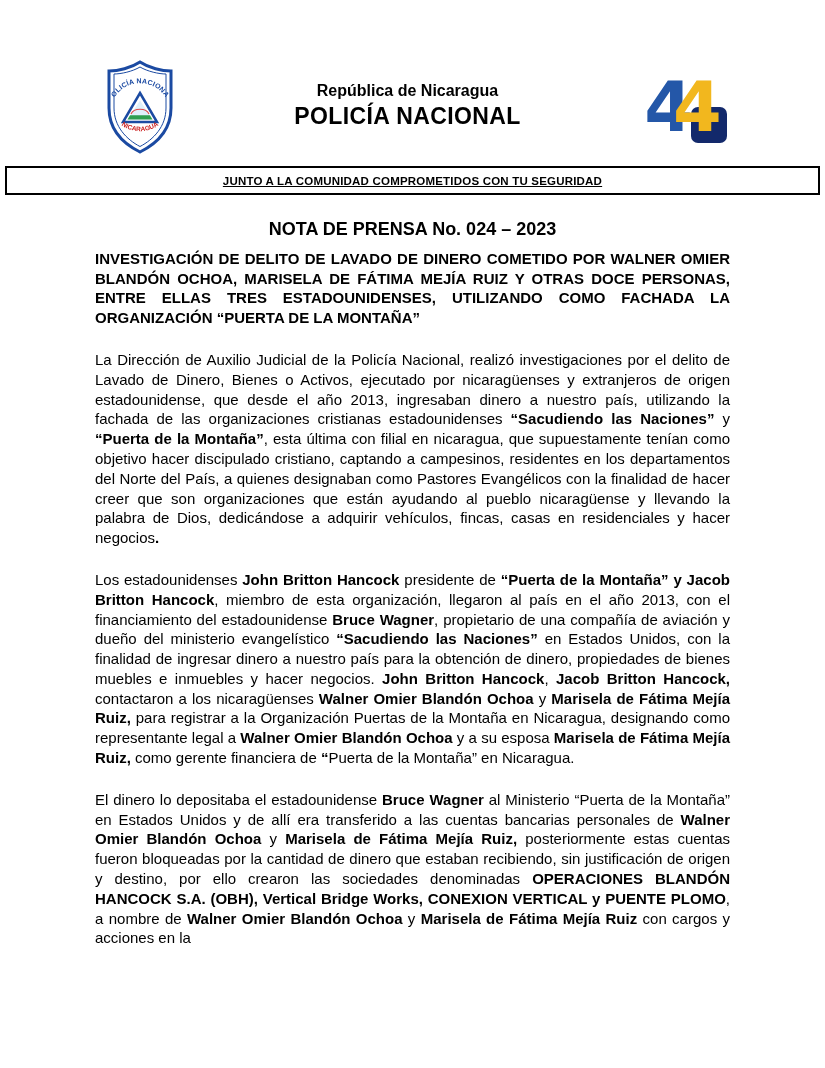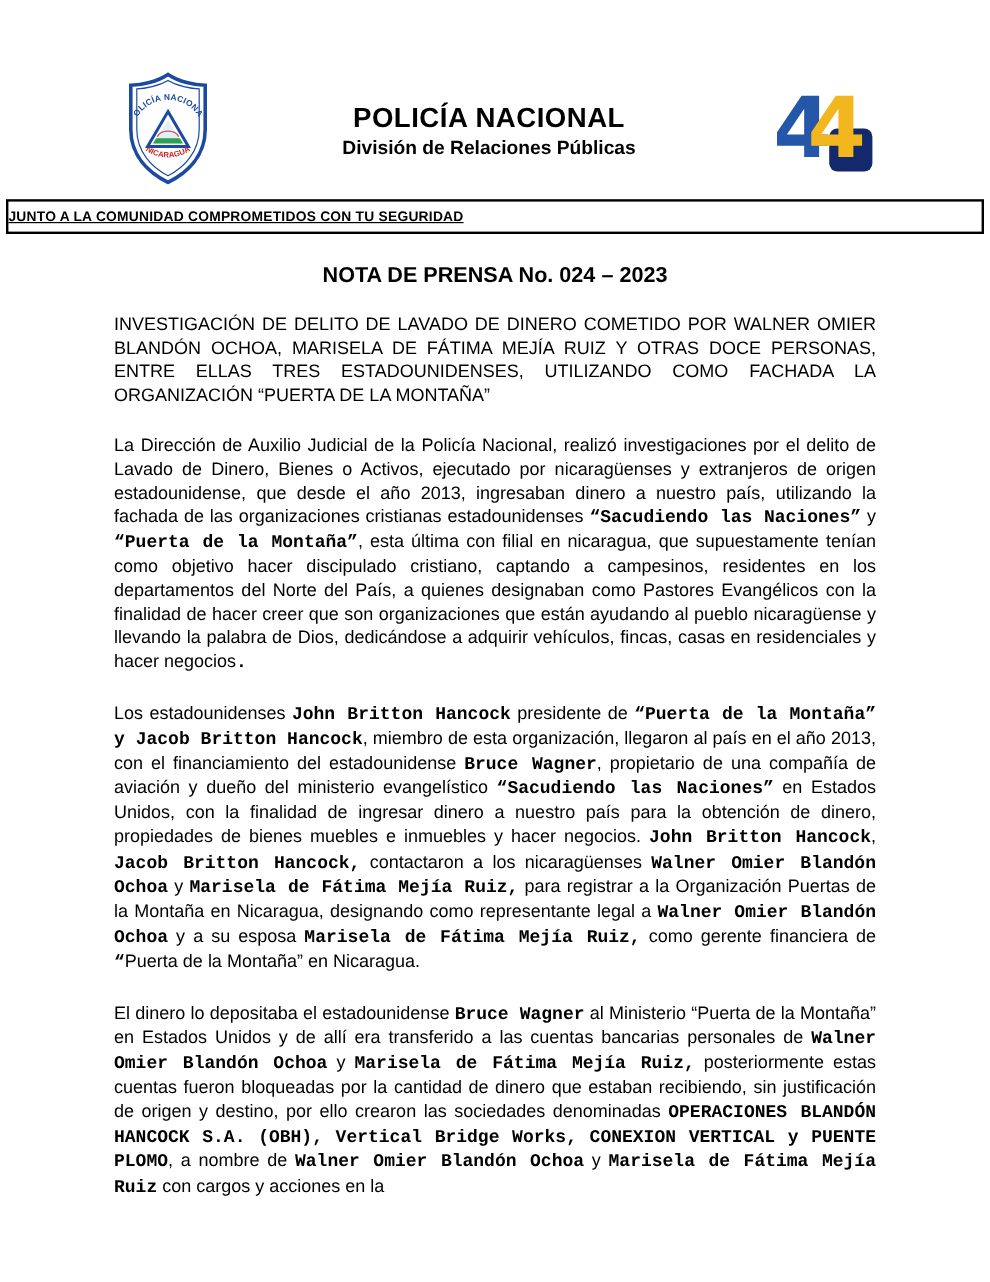--- a/index.html
+++ b/index.html
@@ -48,40 +48,40 @@
     bottom: 8px;
     width: 36px;
     height: 36px;
     background: #13296b;
     border-radius: 7px;
     z-index: 2;
   }
   .banner {
     margin: 12px 5px 0 5px;
     border: 2px solid #000;
-    text-align: left;
+    text-align: center;
     padding: 3px 0 4px 0;
   }
   .banner span {
     font-size: 11.5px;
     font-weight: bold;
     text-decoration: underline;
     letter-spacing: 0.2px;
   }
   .content { padding: 0 95px; font-size: 15px; line-height: 1.32; }
   .title {
     margin-top: 23px;
     text-align: center;
     font-size: 18px;
     font-weight: bold;
   }
   .intro { margin-top: 30px; font-weight: bold; }
-  .headline { margin-top: 19px; font-weight: normal; text-align: justify; }
+  .headline { margin-top: 7px; font-weight: bold; text-align: justify; }
   .para { margin-top: 22px; text-align: justify; }
-  .b { font-weight: bold; font-family: Liberation Mono, monospace; }
+  .b { font-weight: bold; }
 </style>
 </head>
 <body>
 
 <div class="page">
 
   <div class="header">
 
     <div class="badge">
       <svg viewBox="0 0 72 94" width="72" height="94">
@@ -96,22 +96,22 @@
         <path d="M27 54 A 9.5 7 0 0 1 45 54" fill="none" stroke="#dd4444" stroke-width="1.1"></path>
         <path d="M23.5 59.5 h25 l-2.6 -4.2 h-19.8 z" fill="#2e9e4f"></path>
         <path id="arcBot" d="M15 63 A 27 22 0 0 0 57 63" fill="none"></path>
         <text font-size="6.5" font-weight="bold" fill="#cc2222">
           <textPath href="#arcBot" startOffset="50%" text-anchor="middle">NICARAGUA</textPath>
         </text>
       </svg>
     </div>
 
     <div class="header-center">
+      <div class="republic">República de Nicaragua</div>
       <div class="institution">POLICÍA NACIONAL</div>
-      <div class="division">División de Relaciones Públicas</div>
     </div>
 
     <div class="anniv">
       <span class="navy-box"></span>
       <span class="four blue">4</span>
       <span class="four gold">4</span>
     </div>
 
   </div>
 

